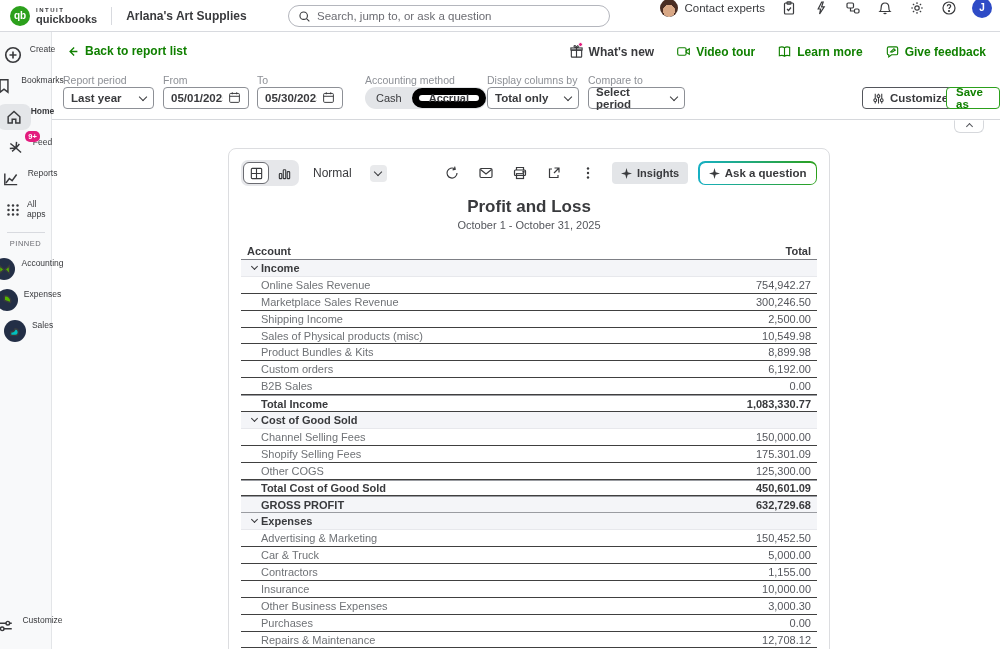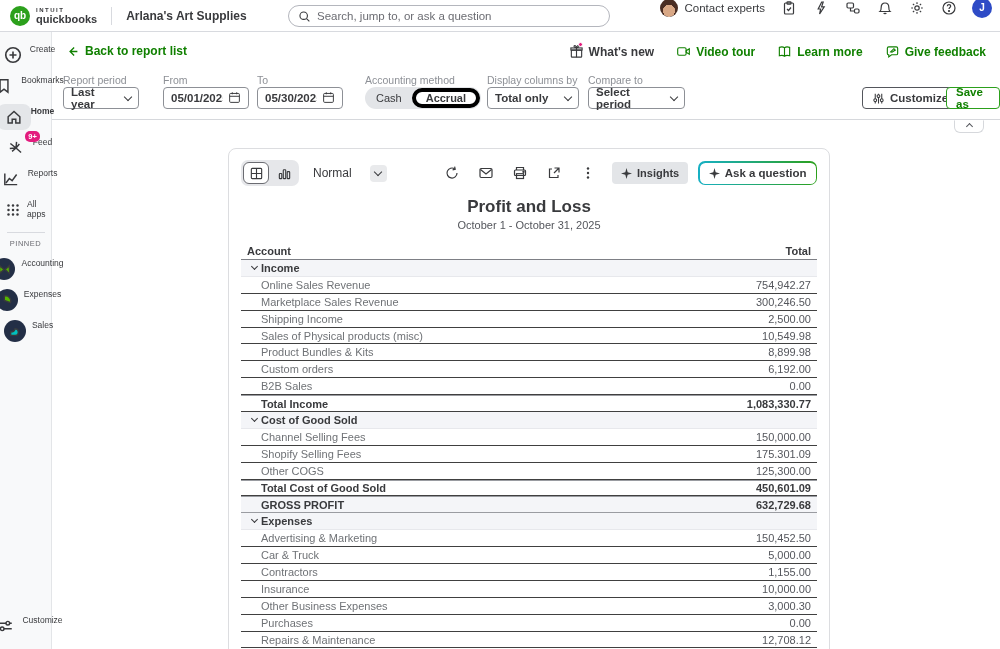--- a/index.html
+++ b/index.html
@@ -77,21 +77,21 @@
   .f-box input { border:none; outline:none; width:100%; font-size:11.5px; font-weight:600;
                  color:#393a3d; font-family:"Liberation Sans", sans-serif; }
   .caret { display:inline-block; width:6px; height:6px; border-left:1.4px solid #393a3d;
            border-bottom:1.4px solid #393a3d; transform:rotate(-45deg); margin-top:-3px; }
   .caret.up { transform:rotate(135deg); margin-top:3px; }
   .cal svg { stroke:#393a3d; fill:none; stroke-width:1.2; }
   .seg { position:absolute; top:55px; height:22px; background:#e3e5e8; border-radius:12px;
          display:flex; align-items:center; padding:1px; font-size:11px; }
   .seg-opt { padding:0 10px; height:20px; display:flex; align-items:center; border-radius:10px;
              cursor:pointer; color:#393a3d; }
-  .seg-opt.selected { background:#fff; border:4px solid #000000; font-weight:600; }
+  .seg-opt.selected { background:#fff; border:7px solid #000000; font-weight:600; }
   .btn { position:absolute; top:55px; height:22px; display:flex; align-items:center; gap:5px;
          border-radius:4px; font-size:11.5px; font-weight:600; padding:0 9px; cursor:pointer;
          background:#fff; }
   .btn.customize { border:1px solid #54565c; color:#393a3d; }
   .btn.customize svg { stroke:#393a3d; fill:none; stroke-width:1.3; }
   .btn.saveas { border:1px solid #2ca01c; color:#108000; }
   .collapse-tab { position:absolute; top:88px; right:16px; width:30px; height:13px; background:#fff;
                   border:1px solid #d6d8dc; border-top-color:#fff; border-radius:0 0 6px 6px;
                   display:flex; align-items:flex-start; justify-content:center; cursor:pointer; z-index:6; }
   .collapse-tab .caret { width:5px; height:5px; border-color:#54565c; }
@@ -358,21 +358,21 @@
         <div class="hdr-link green">
           <svg width="15" height="15" viewBox="0 0 16 16">
               <path d="M2.5 4.5 A1.5 1.5 0 0 1 4 3 H12 A1.5 1.5 0 0 1 13.5 4.5 V10 A1.5 1.5 0 0 1 12 11.5 H7 L4 13.8 V11.5 A1.5 1.5 0 0 1 2.5 10 Z"></path>
               <path d="M6 8.5 L9.5 5 L11 6.5 L7.5 8.8 Z"></path>
             </svg>
           <span>Give feedback</span>
         </div>
       </div>
 
       <span class="f-label" style="left:11px">Report period</span>
-      <div class="f-box" style="left:11px;width:76px">
+      <div class="f-box" style="left:11px;width:91px">
         <span class="grow">Last year</span>
         <span class="caret"></span>
       </div>
 
       <span class="f-label" style="left:111px">From</span>
       <div class="f-box" style="left:111px;width:86px">
         <input value="05/01/2025" style="">
         <span class="cal"><svg width="13" height="13" viewBox="0 0 16 16">
               <rect x="2" y="3" width="12" height="11" rx="1.3"></rect>
               <path d="M2 6.5 H14 M5.3 1.6 V4 M10.7 1.6 V4"></path>

